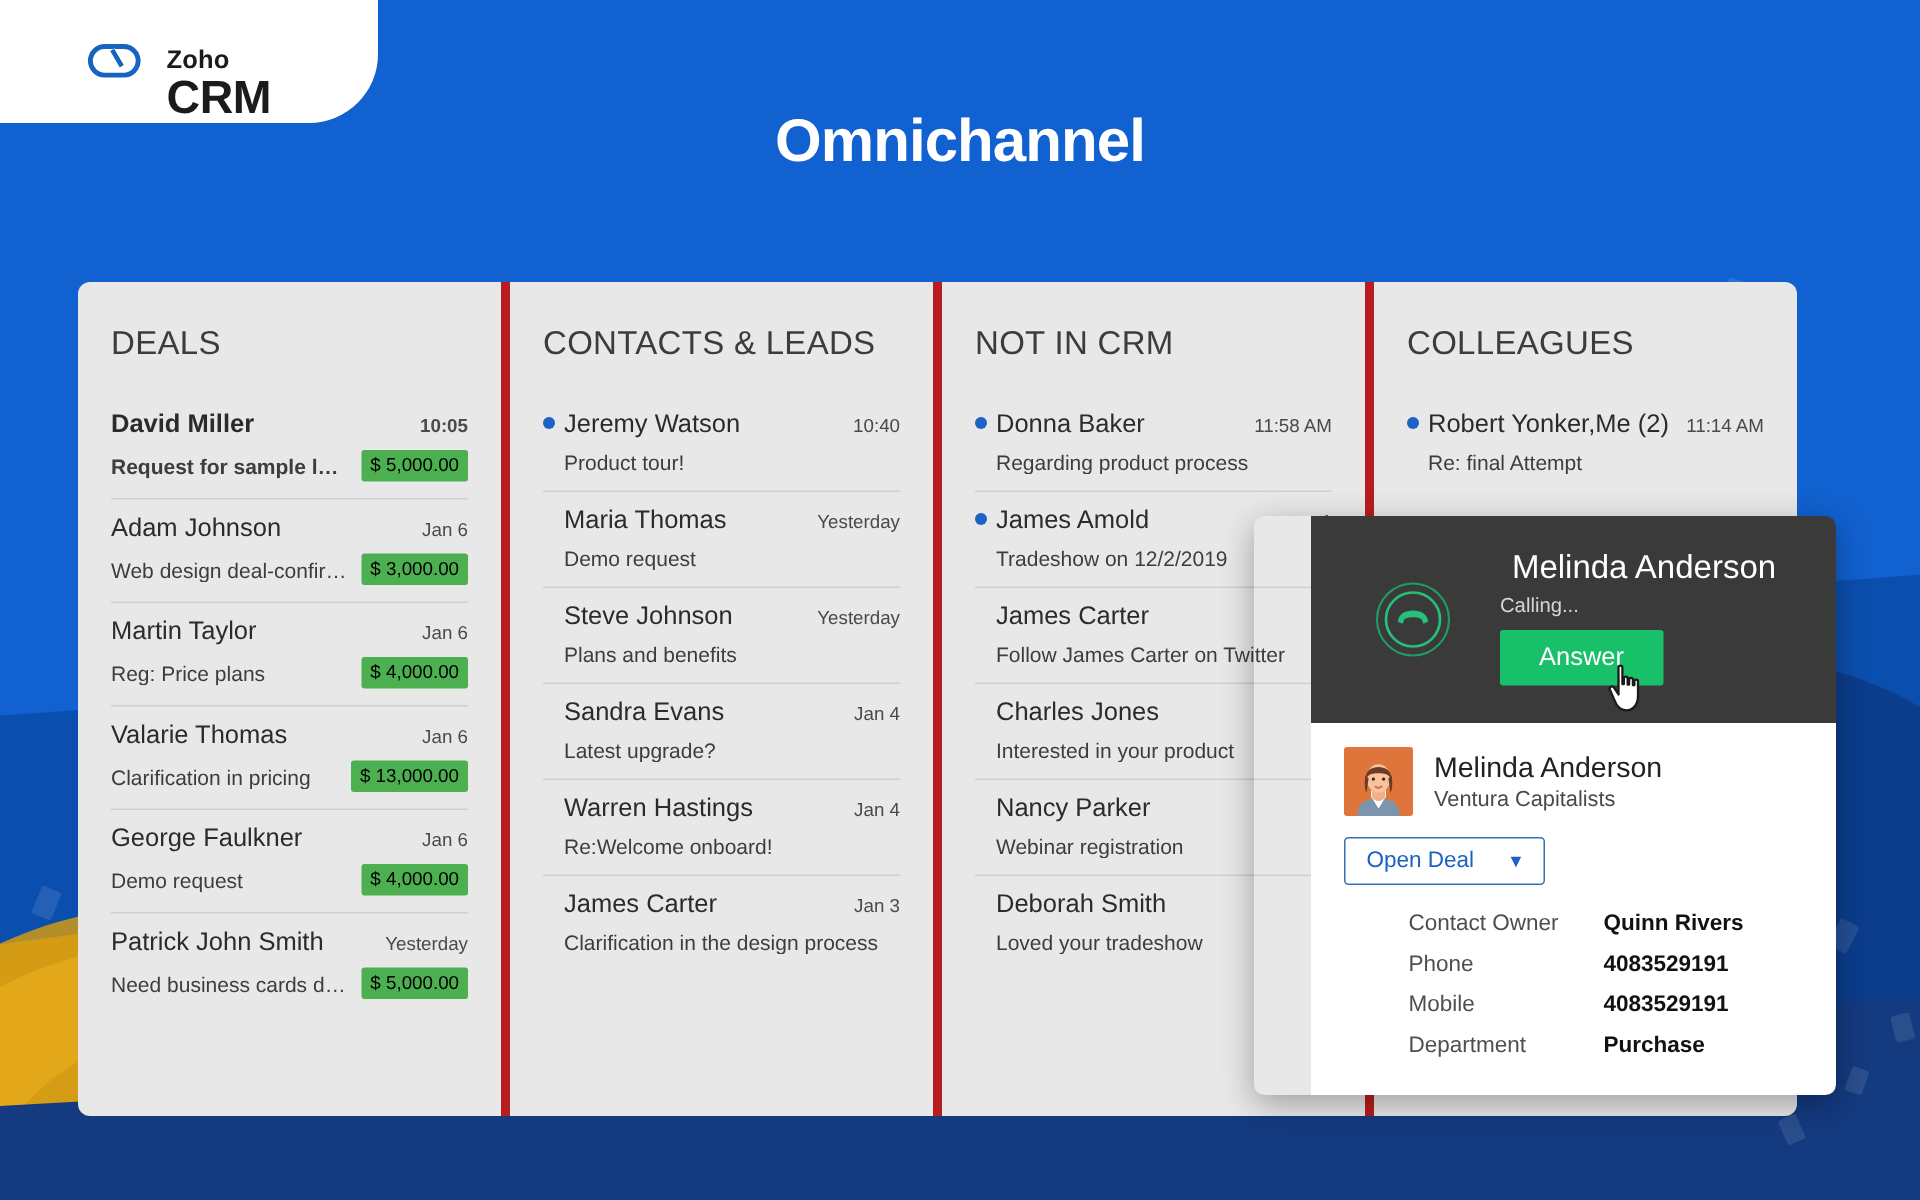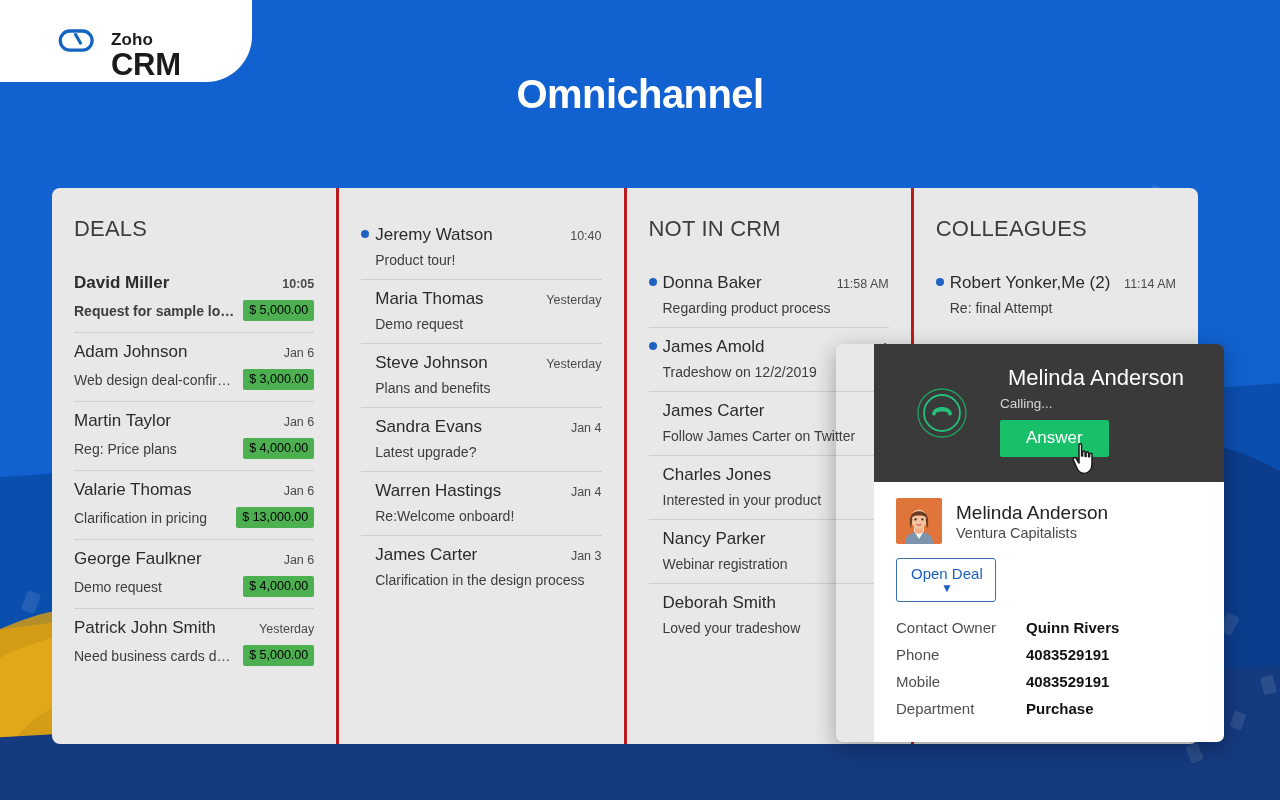--- a/index.html
+++ b/index.html
@@ -131,21 +131,21 @@
     width: 1146px; height: 556px;
     background: #e8e8e8;
     border-radius: 8px;
     display: flex;
     z-index: 4;
     overflow: hidden;
   }
   .col {
     flex: 1 1 0;
     padding: 28px 22px 0 22px;
-    border-right: 3px solid #b91c1c;
+    border-right: 6px solid #b91c1c;
     min-width: 0;
     position: relative;
   }
   .col:last-child { border-right: none; }
   .col-title {
     font-size: 22px;
     color: #3c3c3c;
     font-weight: normal;
     letter-spacing: .2px;
     margin-bottom: 22px;
@@ -278,27 +278,27 @@
   .contact-org { font-size: 14.5px; color: #4a4a4a; }
   .open-deal {
     border: 1px solid #3a6fb8;
     color: #1b61c2;
     background: #fff;
     font-size: 15px;
     border-radius: 3px;
     padding: 6px 12px 7px 14px;
     display: inline-flex;
     align-items: center;
+    gap: 22px;
     cursor: pointer;
     margin-bottom: 12px;
     font-family: inherit;
-    flex-direction: column;
   }
   .chev { font-size: 12px; line-height: 1; }
-  .field-row { display: flex; align-items: baseline; padding: 5px 0; }
+  .field-row { display: flex; align-items: baseline; padding: 5px 0; margin-left: 43px; }
   .field-label { width: 130px; flex: none; font-size: 15px; color: #4f4f4f; }
   .field-value { font-size: 15px; color: #121212; font-weight: bold; }
 </style>
 </head>
 <body>
 
 <div id="stage">
 
   <div class="bg-blue-base"></div>
   <div class="bg-darkband bg-deco"></div>
@@ -405,20 +405,21 @@
             </div>
           <div class="item-row2">
               <span class="item-sub">Need business cards des...</span>
               <span class="amount">$ 5,000.00</span>
             </div>
         </div>
       </div>
     </div>
 
     <div class="col">
+      <div class="col-title">CONTACTS &amp; LEADS</div>
       <div>
         <div class="item">
           <div class="item-row1">
               <span class="dot"></span>
               <span class="item-name">Jeremy Watson</span>
               <span class="item-time">10:40</span>
             </div>
           <div class="item-row2">
               <span class="item-sub">Product tour!</span>
             </div>

